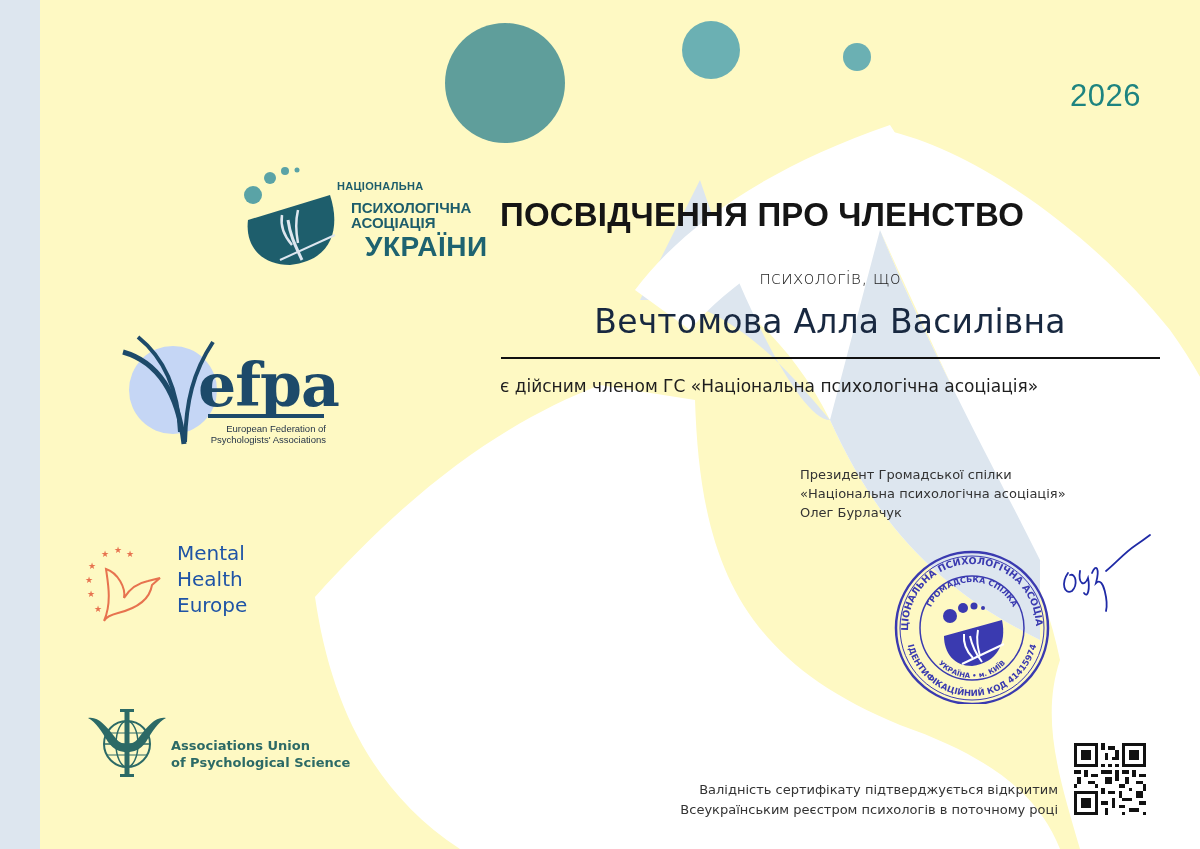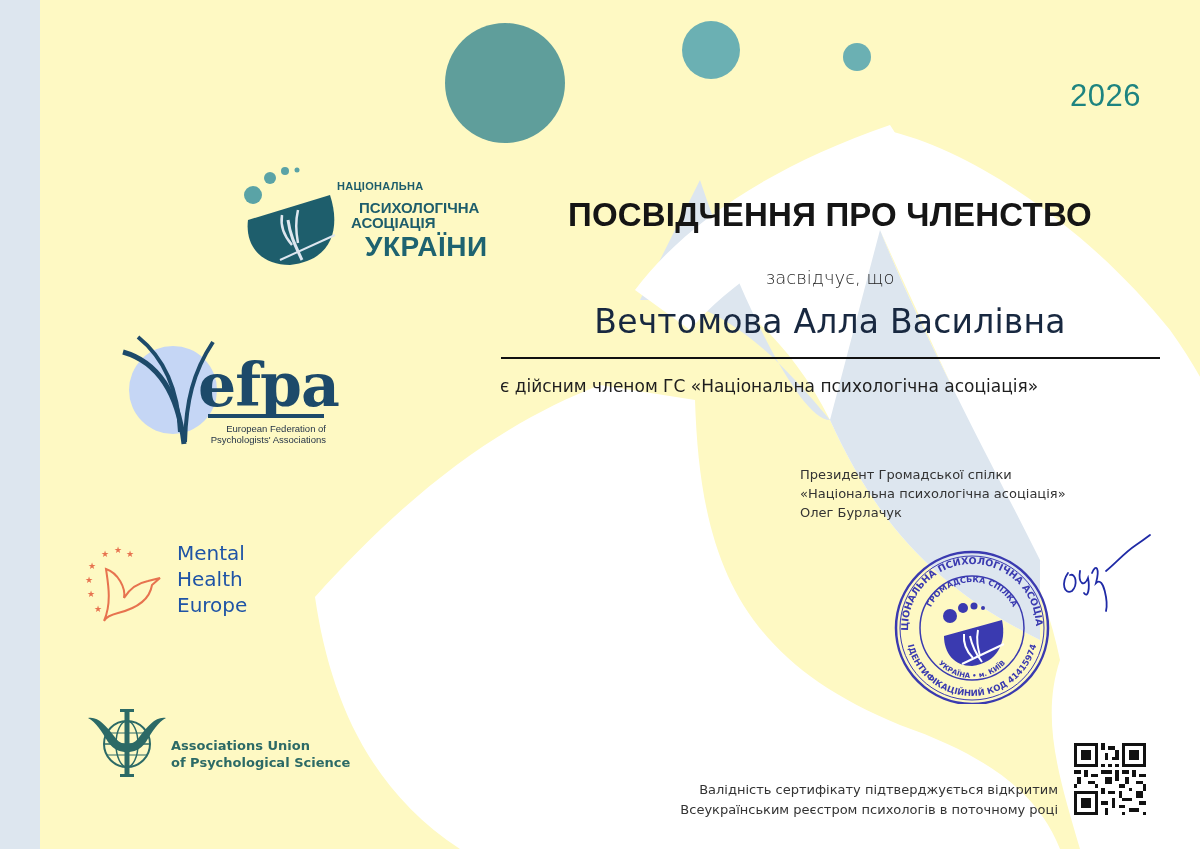--- a/index.html
+++ b/index.html
@@ -3,33 +3,33 @@
 <meta charset="utf-8">
 <style>
   html, body { margin: 0; padding: 0; }
   body { width: 1200px; height: 849px; overflow: hidden; background: #dde6ef; font-family: "DejaVu Sans", sans-serif; }
   .page { position: relative; width: 1200px; height: 849px; background: #fef9c3; overflow: hidden; margin-left: 40px; }
   .bg-art { position: absolute; left: 0; top: 0; width: 1200px; height: 849px; }
   .abs { position: absolute; }
 
   .year { left: 1030px; top: 78px; font-size: 31px; color: #1e8480; font-family: "Liberation Sans", sans-serif; letter-spacing: 0.5px; }
 
-  .title { left: 460px; top: 196px; width: 660px; text-align: center; font-size: 33px; font-weight: bold; color: #151515; font-family: "Liberation Sans", sans-serif; letter-spacing: 0.2px; }
+  .title { left: 460px; top: 196px; width: 660px; font-size: 33px; font-weight: bold; color: #151515; font-family: "Liberation Sans", sans-serif; letter-spacing: 0.2px; }
   .certifies { left: 460px; top: 267px; width: 660px; text-align: center; font-size: 18px; color: #1f1f1f; font-family: "DejaVu Sans", sans-serif; font-weight: 300; }
   .member-name { left: 460px; top: 302px; width: 660px; text-align: center; font-size: 33px; color: #182840; font-family: "DejaVu Sans", sans-serif; font-weight: normal; letter-spacing: 0.2px; }
   .name-line { left: 461px; top: 357px; width: 659px; height: 2px; background: #111; }
   .membership-text { left: 460px; top: 376px; width: 660px; text-align: left; font-size: 17px; color: #1e1e1e; font-family: "DejaVu Sans", sans-serif; }
 
   .president { left: 760px; top: 465px; width: 347px; font-size: 13px; color: #333; line-height: 19px; font-family: "DejaVu Sans", sans-serif; }
 
   .validity { left: 560px; top: 780px; width: 458px; text-align: right; font-size: 13px; color: #333; line-height: 20px; font-family: "DejaVu Sans", sans-serif; }
 
   .logo-npa-text { left: 297px; top: 180px; color: #1d5d6b; font-family: "Liberation Sans", sans-serif; font-weight: bold; }
   .npa-l1 { font-size: 11px; letter-spacing: 0.3px; }
-  .npa-l2 { font-size: 15px; line-height: 15px; margin-top: 8px; margin-left: 14px; font-weight: bold; text-align: center; }
+  .npa-l2 { font-size: 15px; line-height: 15px; margin-top: 8px; margin-left: 14px; font-weight: bold; }
   .npa-l3 { font-size: 15px; line-height: 15px; margin-left: 14px; font-weight: bold; }
   .npa-l4 { font-size: 28px; line-height: 30px; margin-left: 28px; margin-top: 2px; font-weight: 900; letter-spacing: 0.5px; color: #1e6370; }
 
   .efpa-word { left: 158px; top: 350px; font-size: 60px; font-weight: bold; color: #1d4a6a; font-family: "DejaVu Serif", serif; letter-spacing: -1px; }
   .efpa-sub { left: 140px; top: 423px; width: 146px; font-size: 9.5px; color: #1f2f45; text-align: right; line-height: 11px; font-family: "Liberation Sans", sans-serif; }
 
   .mhe-text { left: 137px; top: 540px; font-size: 20px; line-height: 26px; font-weight: normal; color: #1f54a6; font-family: "DejaVu Sans", sans-serif; }
 
   .iups-text { left: 131px; top: 737px; font-size: 13px; line-height: 17px; font-weight: bold; color: #2c6a66; font-family: "DejaVu Sans", sans-serif; }
 </style>
@@ -121,21 +121,21 @@
       <rect x="34" y="3" width="14" height="3" fill="#2c6a66"></rect>
       <rect x="34" y="68" width="14" height="3" fill="#2c6a66"></rect>
     </svg>
     <div class="abs iups-text">
       <div>Associations Union</div>
       <div>of Psychological Science</div>
     </div>
   </div>
 
   <div class="abs title">ПОСВІДЧЕННЯ ПРО ЧЛЕНСТВО</div>
-  <div class="abs certifies">засвідчує, що</div>
+  <div class="abs certifies">психологів, що</div>
   <div class="abs member-name">Вечтомова Алла Василівна</div>
   <div class="abs name-line"></div>
   <div class="abs membership-text">є дійсним членом ГС «Національна психологічна асоціація»</div>
 
   <div class="abs president">
     <div>Президент Громадської спілки</div>
     <div>«Національна психологічна асоціація»</div>
     <div>Олег Бурлачук</div>
   </div>
 

